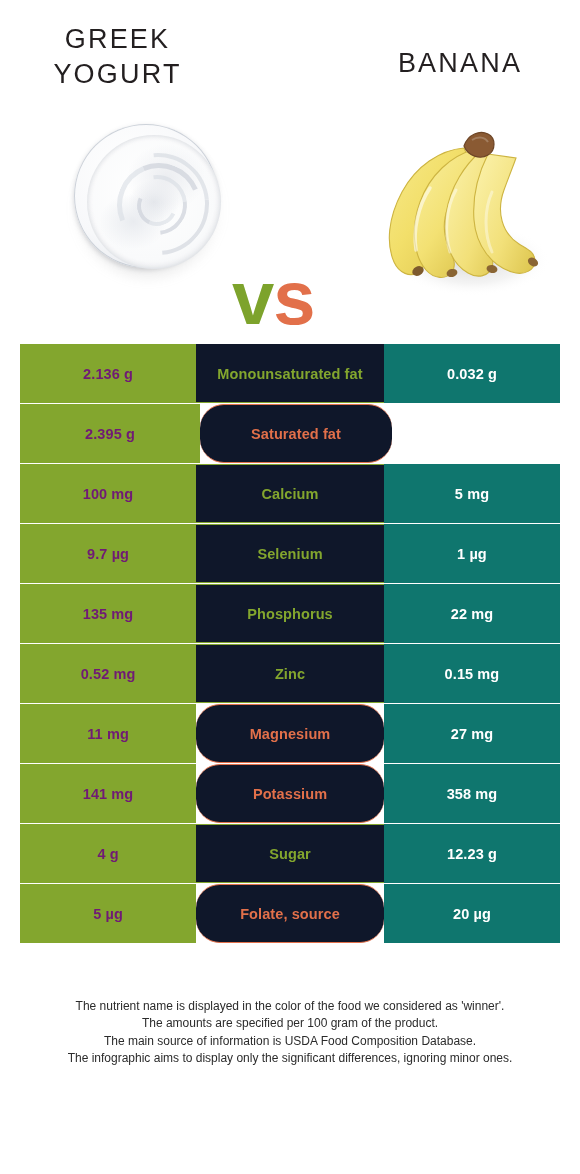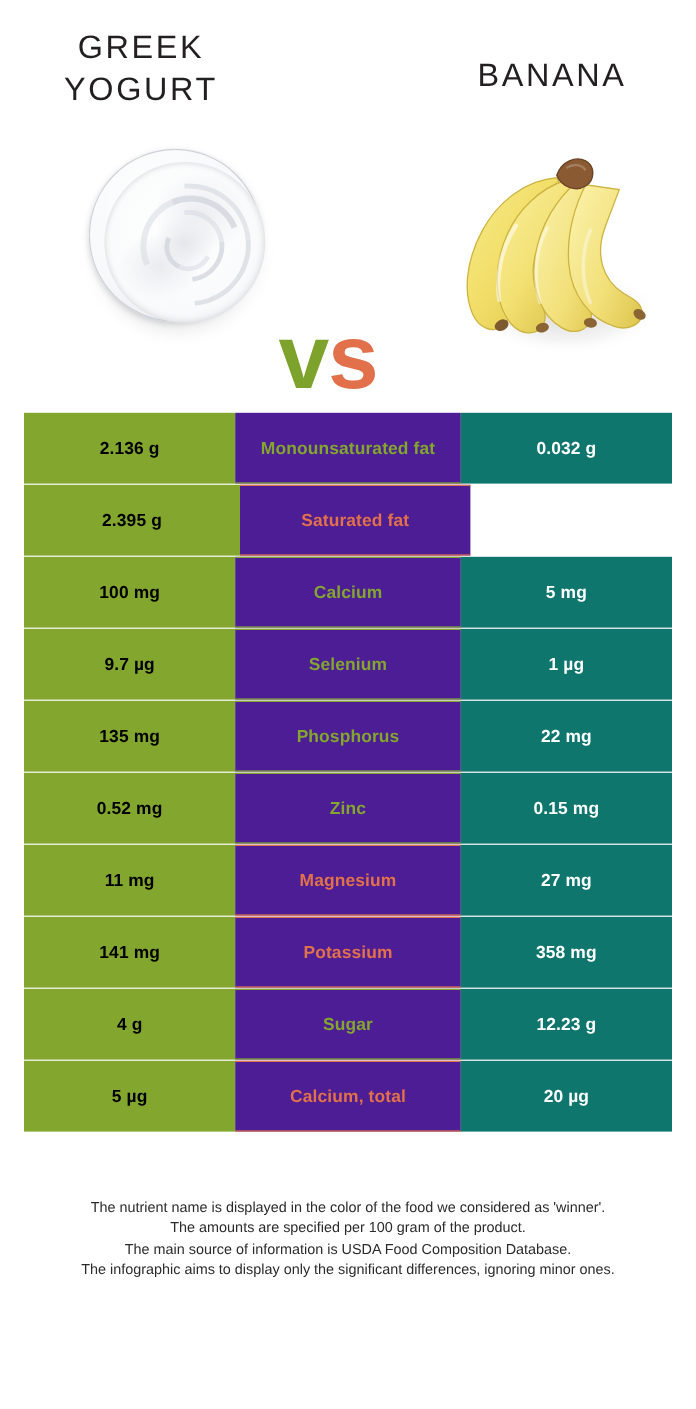--- a/index.html
+++ b/index.html
@@ -149,43 +149,44 @@
     display: flex;
     align-items: center;
     justify-content: center;
     font-size: 14.5px;
     font-weight: 600;
     letter-spacing: 0.1px;
   }
   .cell.left-val {
     width: 180px;
     background: #83a62e;
-    color: #000000;
+    color: #701a75;
   }
   .cell.right-val {
     width: 180px;
     background: #0f766e;
     color: #ffffff;
   }
   .cell.name {
     width: 192px;
-    background: #4c1d95;
+    background: #0f172a;
     font-weight: 600;
     border-top: 1px solid transparent;
     border-bottom: 1px solid transparent;
   }
   .cell.name.green {
     color: #83a62e;
     border-top-color: #83a62e;
     border-bottom-color: #83a62e;
   }
   .cell.name.orange {
     color: #e2704a;
     border-top-color: #e2704a;
     border-bottom-color: #e2704a;
+    border-radius: 24px;
   }
   .row:first-child .cell.name { border-top-color: transparent; }
 
   
   .footer {
     position: absolute;
     left: 30px;
     top: 998px;
     width: 520px;
     text-align: center;
@@ -317,21 +318,21 @@
       <div class="cell name orange">Potassium</div>
       <div class="cell right-val">358 mg</div>
     </div>
     <div class="row">
       <div class="cell left-val">4 g</div>
       <div class="cell name green">Sugar</div>
       <div class="cell right-val">12.23 g</div>
     </div>
     <div class="row">
       <div class="cell left-val">5 µg</div>
-      <div class="cell name orange">Calcium, total</div>
+      <div class="cell name orange">Folate, source</div>
       <div class="cell right-val">20 µg</div>
     </div>
   </div>
 
 <div class="footer">
   <p>The nutrient name is displayed in the color of the food we considered as 'winner'.</p>
   <p>The amounts are specified per 100 gram of the product.</p>
   <p>The main source of information is USDA Food Composition Database.</p>
   <p>The infographic aims to display only the significant differences, ignoring minor ones.</p>
 </div>

